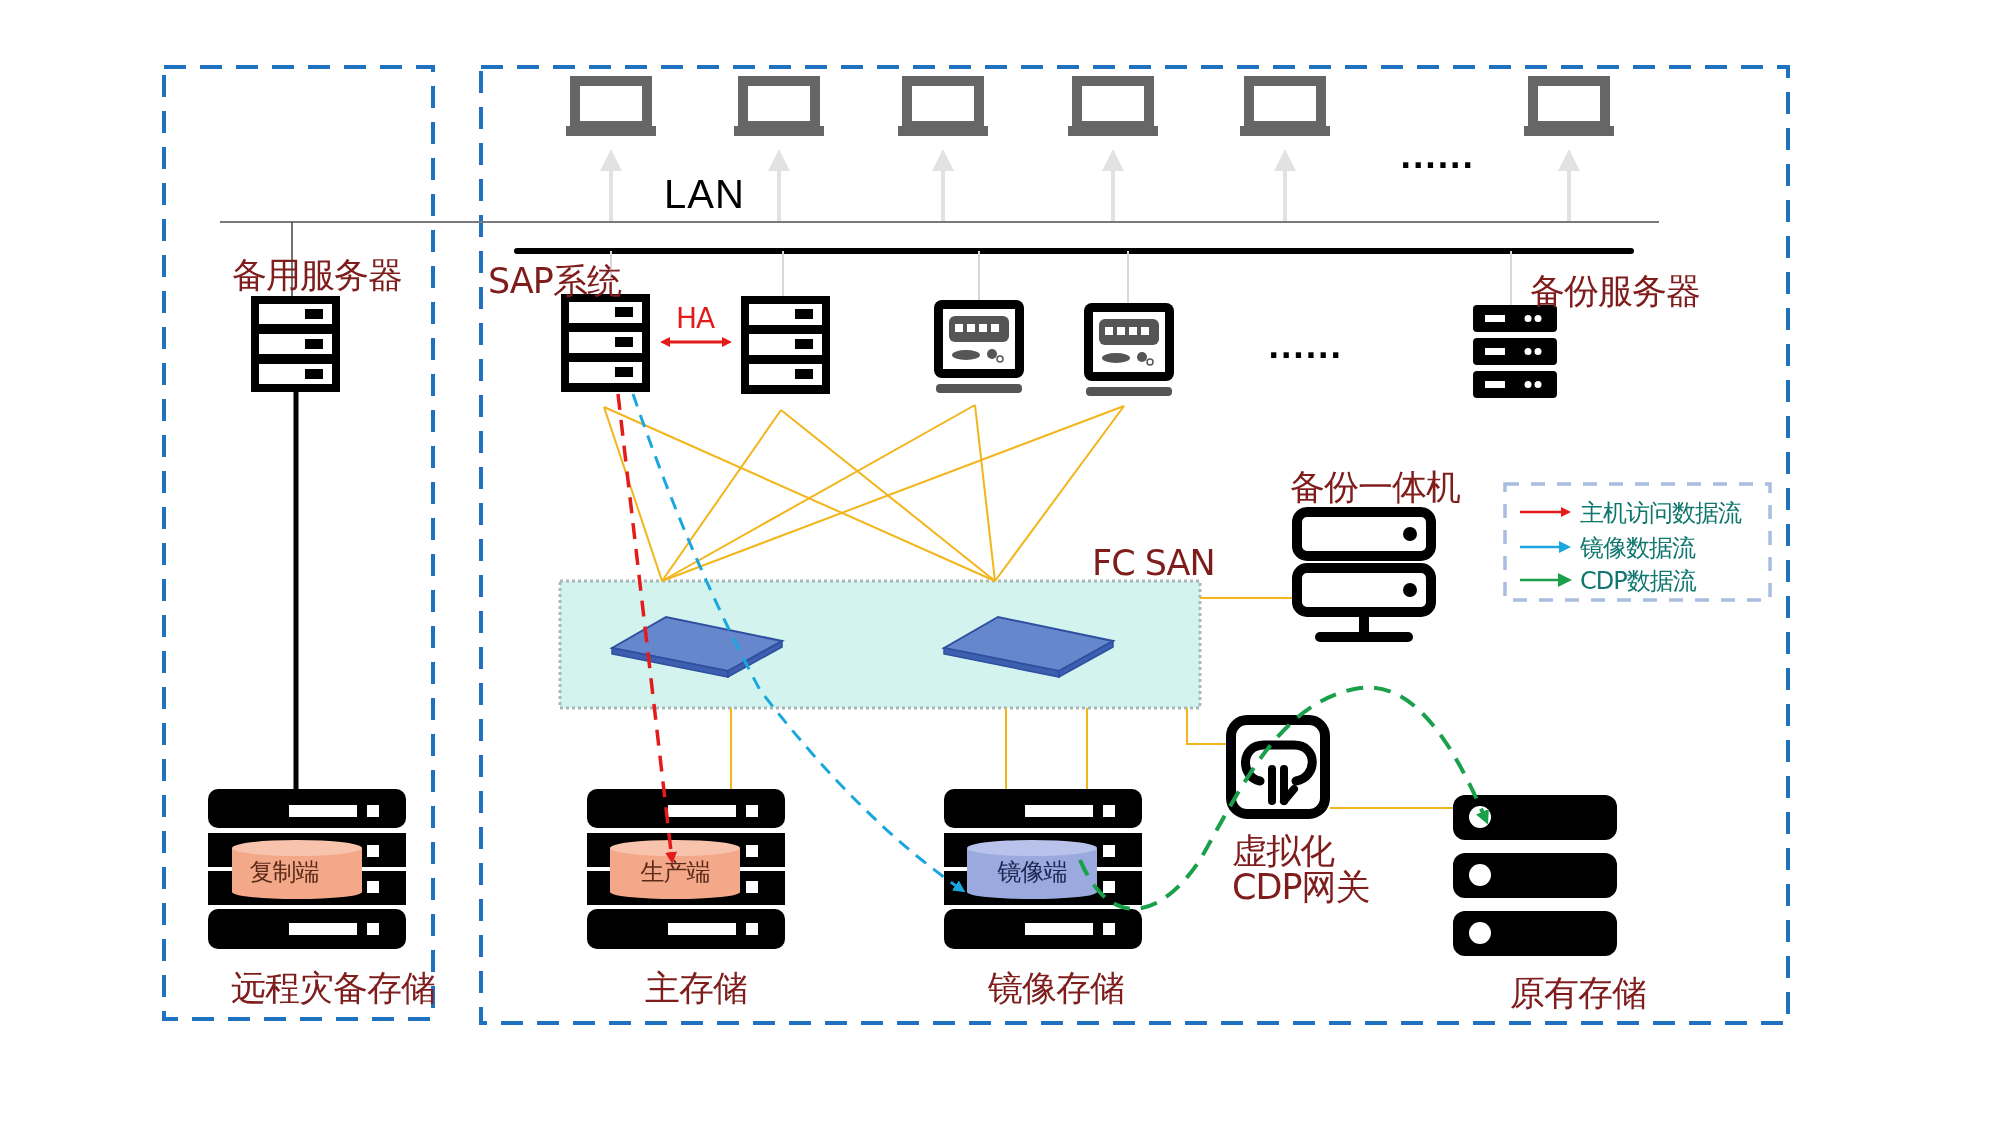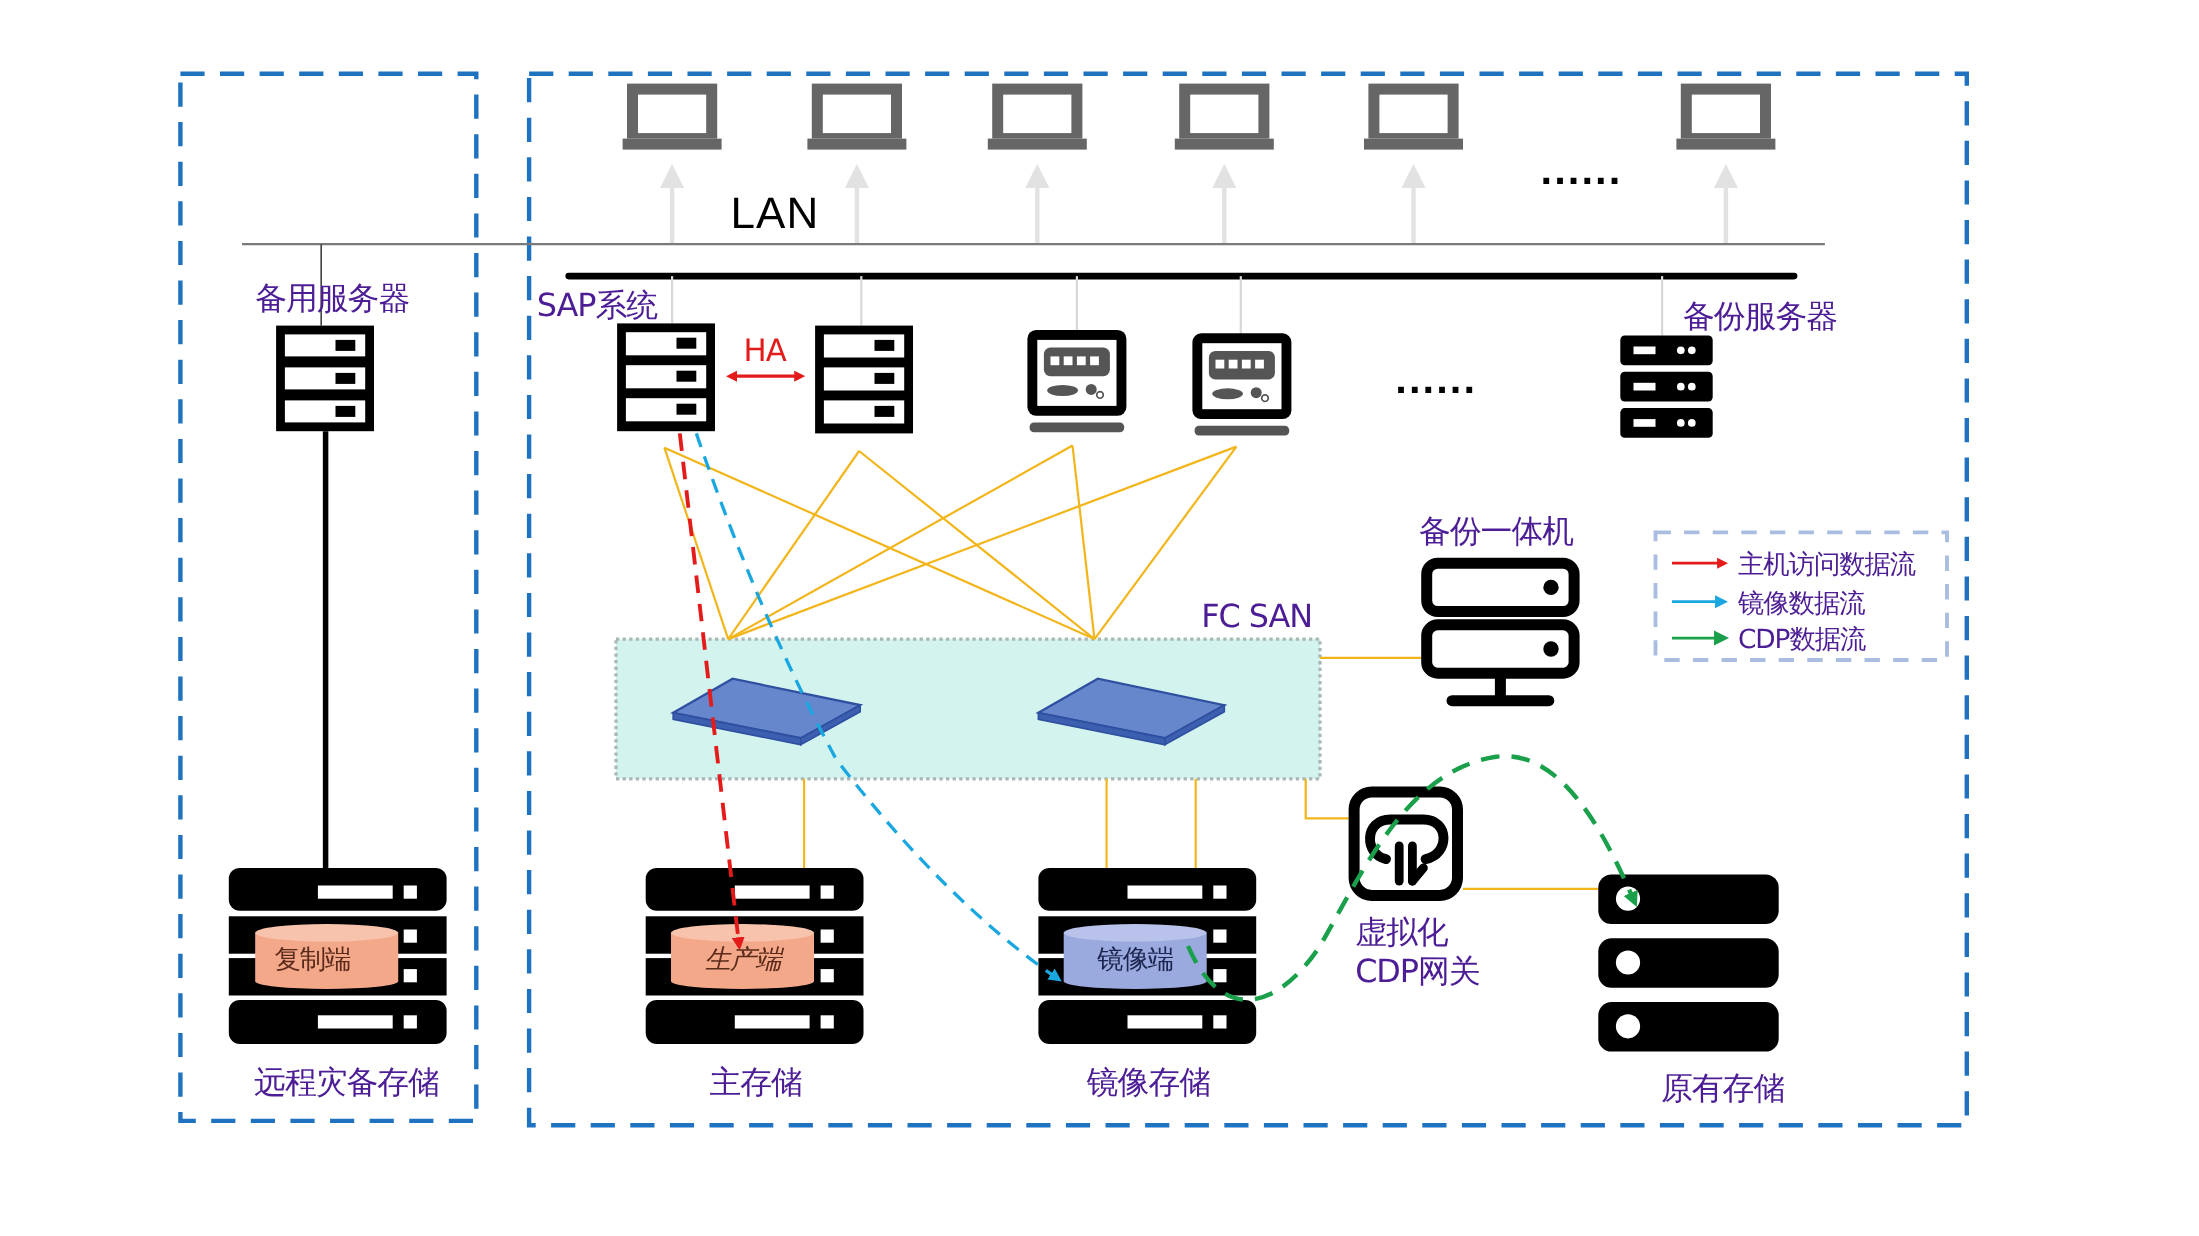--- a/index.html
+++ b/index.html
@@ -1,23 +1,23 @@
 <!DOCTYPE html>
 <html><head>
 <meta charset="utf-8">
 <style>
   html, body { margin:0; padding:0; background:#ffffff; }
   body { width:1999px; height:1124px; position:relative; overflow:hidden;
          font-family:"DejaVu Sans", "Liberation Sans", sans-serif; color:#111; }
   svg.layer { position:absolute; left:0; top:0; }
-  .lbl { position:absolute; font-size:29px; white-space:nowrap; color:#4c1d95; letter-spacing:-1px; }
+  .lbl { position:absolute; font-size:35px; white-space:nowrap; color:#7f1d1d; letter-spacing:-1px; }
   .lan { font-family:"Liberation Sans", sans-serif; font-weight:normal; font-size:40px; color:#000; letter-spacing:1px; }
   .ha { color:#e41b1b; font-size:28px; }
   .dots { position:absolute; font-weight:bold; font-size:30px; letter-spacing:1px; color:#000; }
-  .legend-text { position:absolute; font-size:24px; white-space:nowrap; color:#4c1d95; letter-spacing:-1px; }
+  .legend-text { position:absolute; font-size:24px; white-space:nowrap; color:#0f766e; letter-spacing:-1px; }
   .disk-label { position:absolute; font-size:24px; white-space:nowrap; letter-spacing:-1px; text-align:center; }
 </style>
 </head>
 <body>
 
 <svg class="layer" width="1999" height="1124" viewBox="0 0 1999 1124">
   <defs>
     <marker id="arrRed" markerWidth="10" markerHeight="10" refX="6" refY="5" orient="auto" markerUnits="userSpaceOnUse">
       <path d="M0,0 L10,5 L0,10 z" fill="#e41b1b"></path>
     </marker>
@@ -306,18 +306,18 @@
 <div class="lbl" style="left:1092px; top:543px;">FC SAN</div>
 <div class="lbl" style="left:1232px; top:828px;">虚拟化</div>
 <div class="lbl" style="left:1232px; top:864px;">CDP网关</div>
 
 <div class="lbl" style="left:218px; top:965px;margin-left:13px;">远程灾备存储</div>
 <div class="lbl" style="left:645px; top:965px;">主存储</div>
 <div class="lbl" style="left:988px; top:965px;">镜像存储</div>
 <div class="lbl" style="left:1478px; top:970px;margin-left:32px;">原有存储</div>
 
 <div class="disk-label" style="left:232px; top:856px; width:104px; color:#5a2a1a;">复制端</div>
-<div class="disk-label" style="left:610px; top:856px; width:130px; color:#5a2a1a;font-style:italic;">生产端</div>
+<div class="disk-label" style="left:610px; top:856px; width:130px; color:#5a2a1a;">生产端</div>
 <div class="disk-label" style="left:967px; top:856px; width:130px; color:#1c2550;text-align:center;">镜像端</div>
 
 <div class="legend-text" style="left:1580px; top:497px;">主机访问数据流</div>
 <div class="legend-text" style="left:1580px; top:532px;">镜像数据流</div>
 <div class="legend-text" style="left:1580px; top:565px;">CDP数据流</div>
 
 </body></html>

